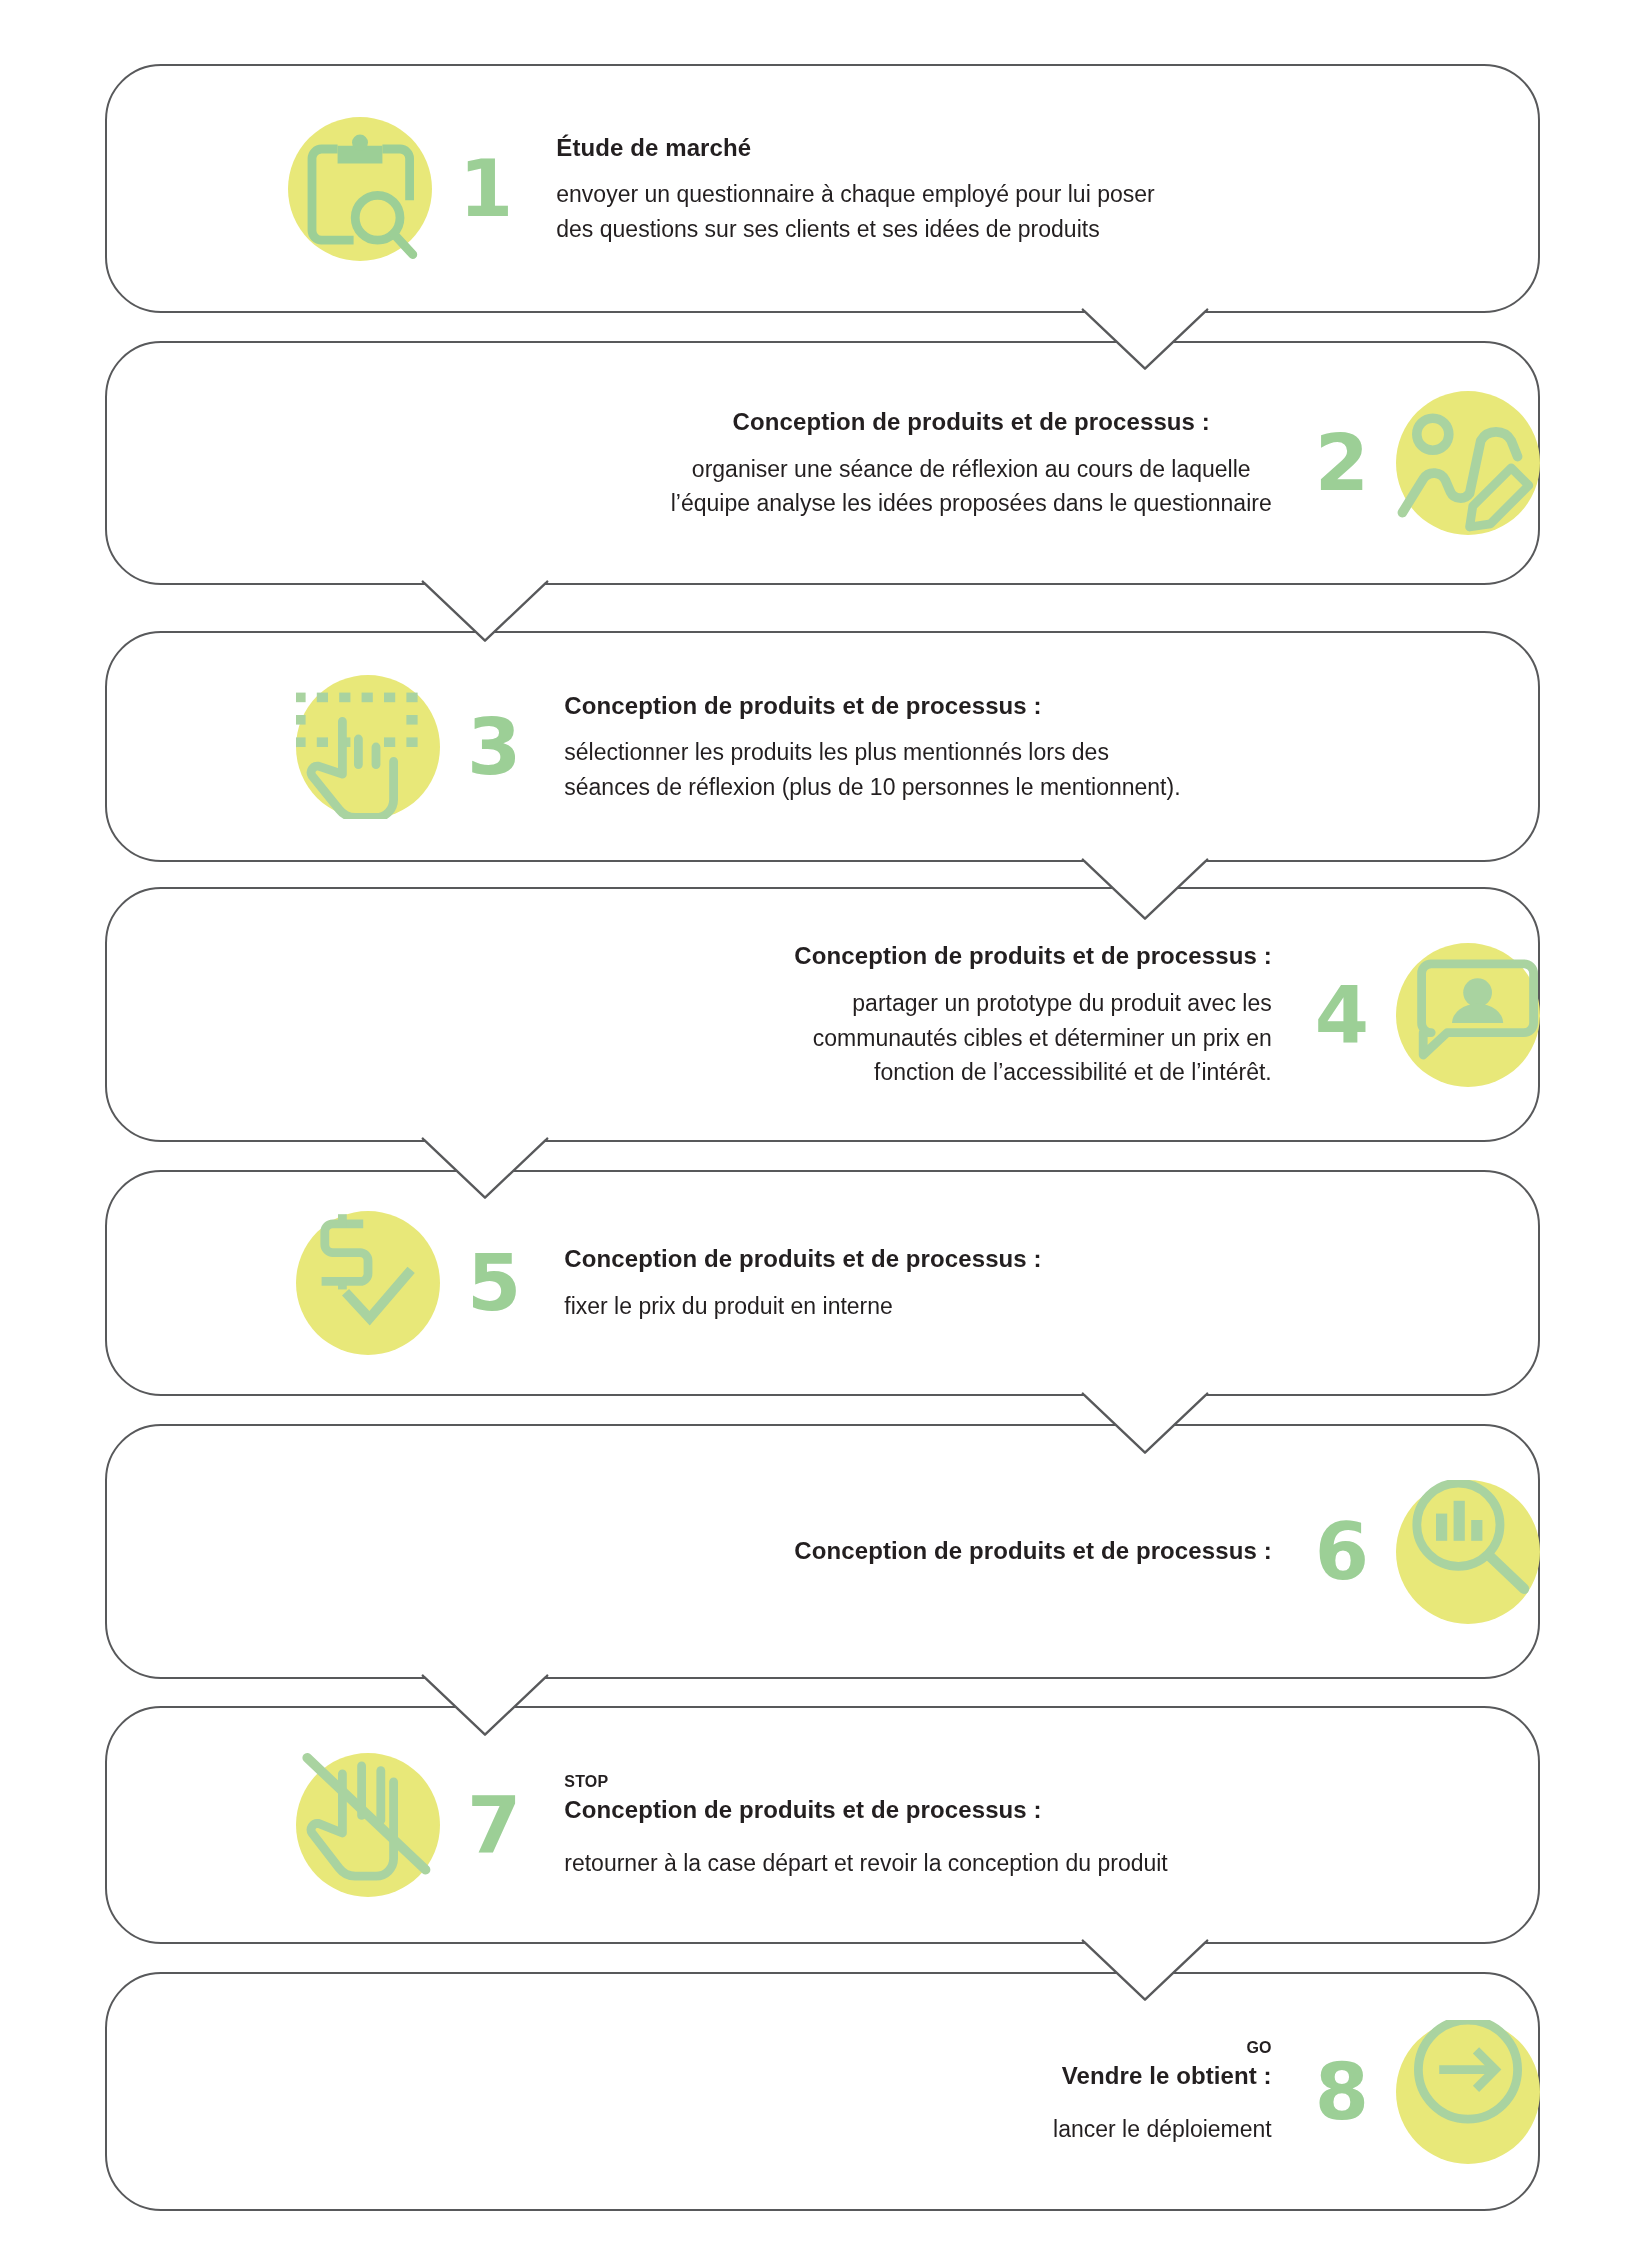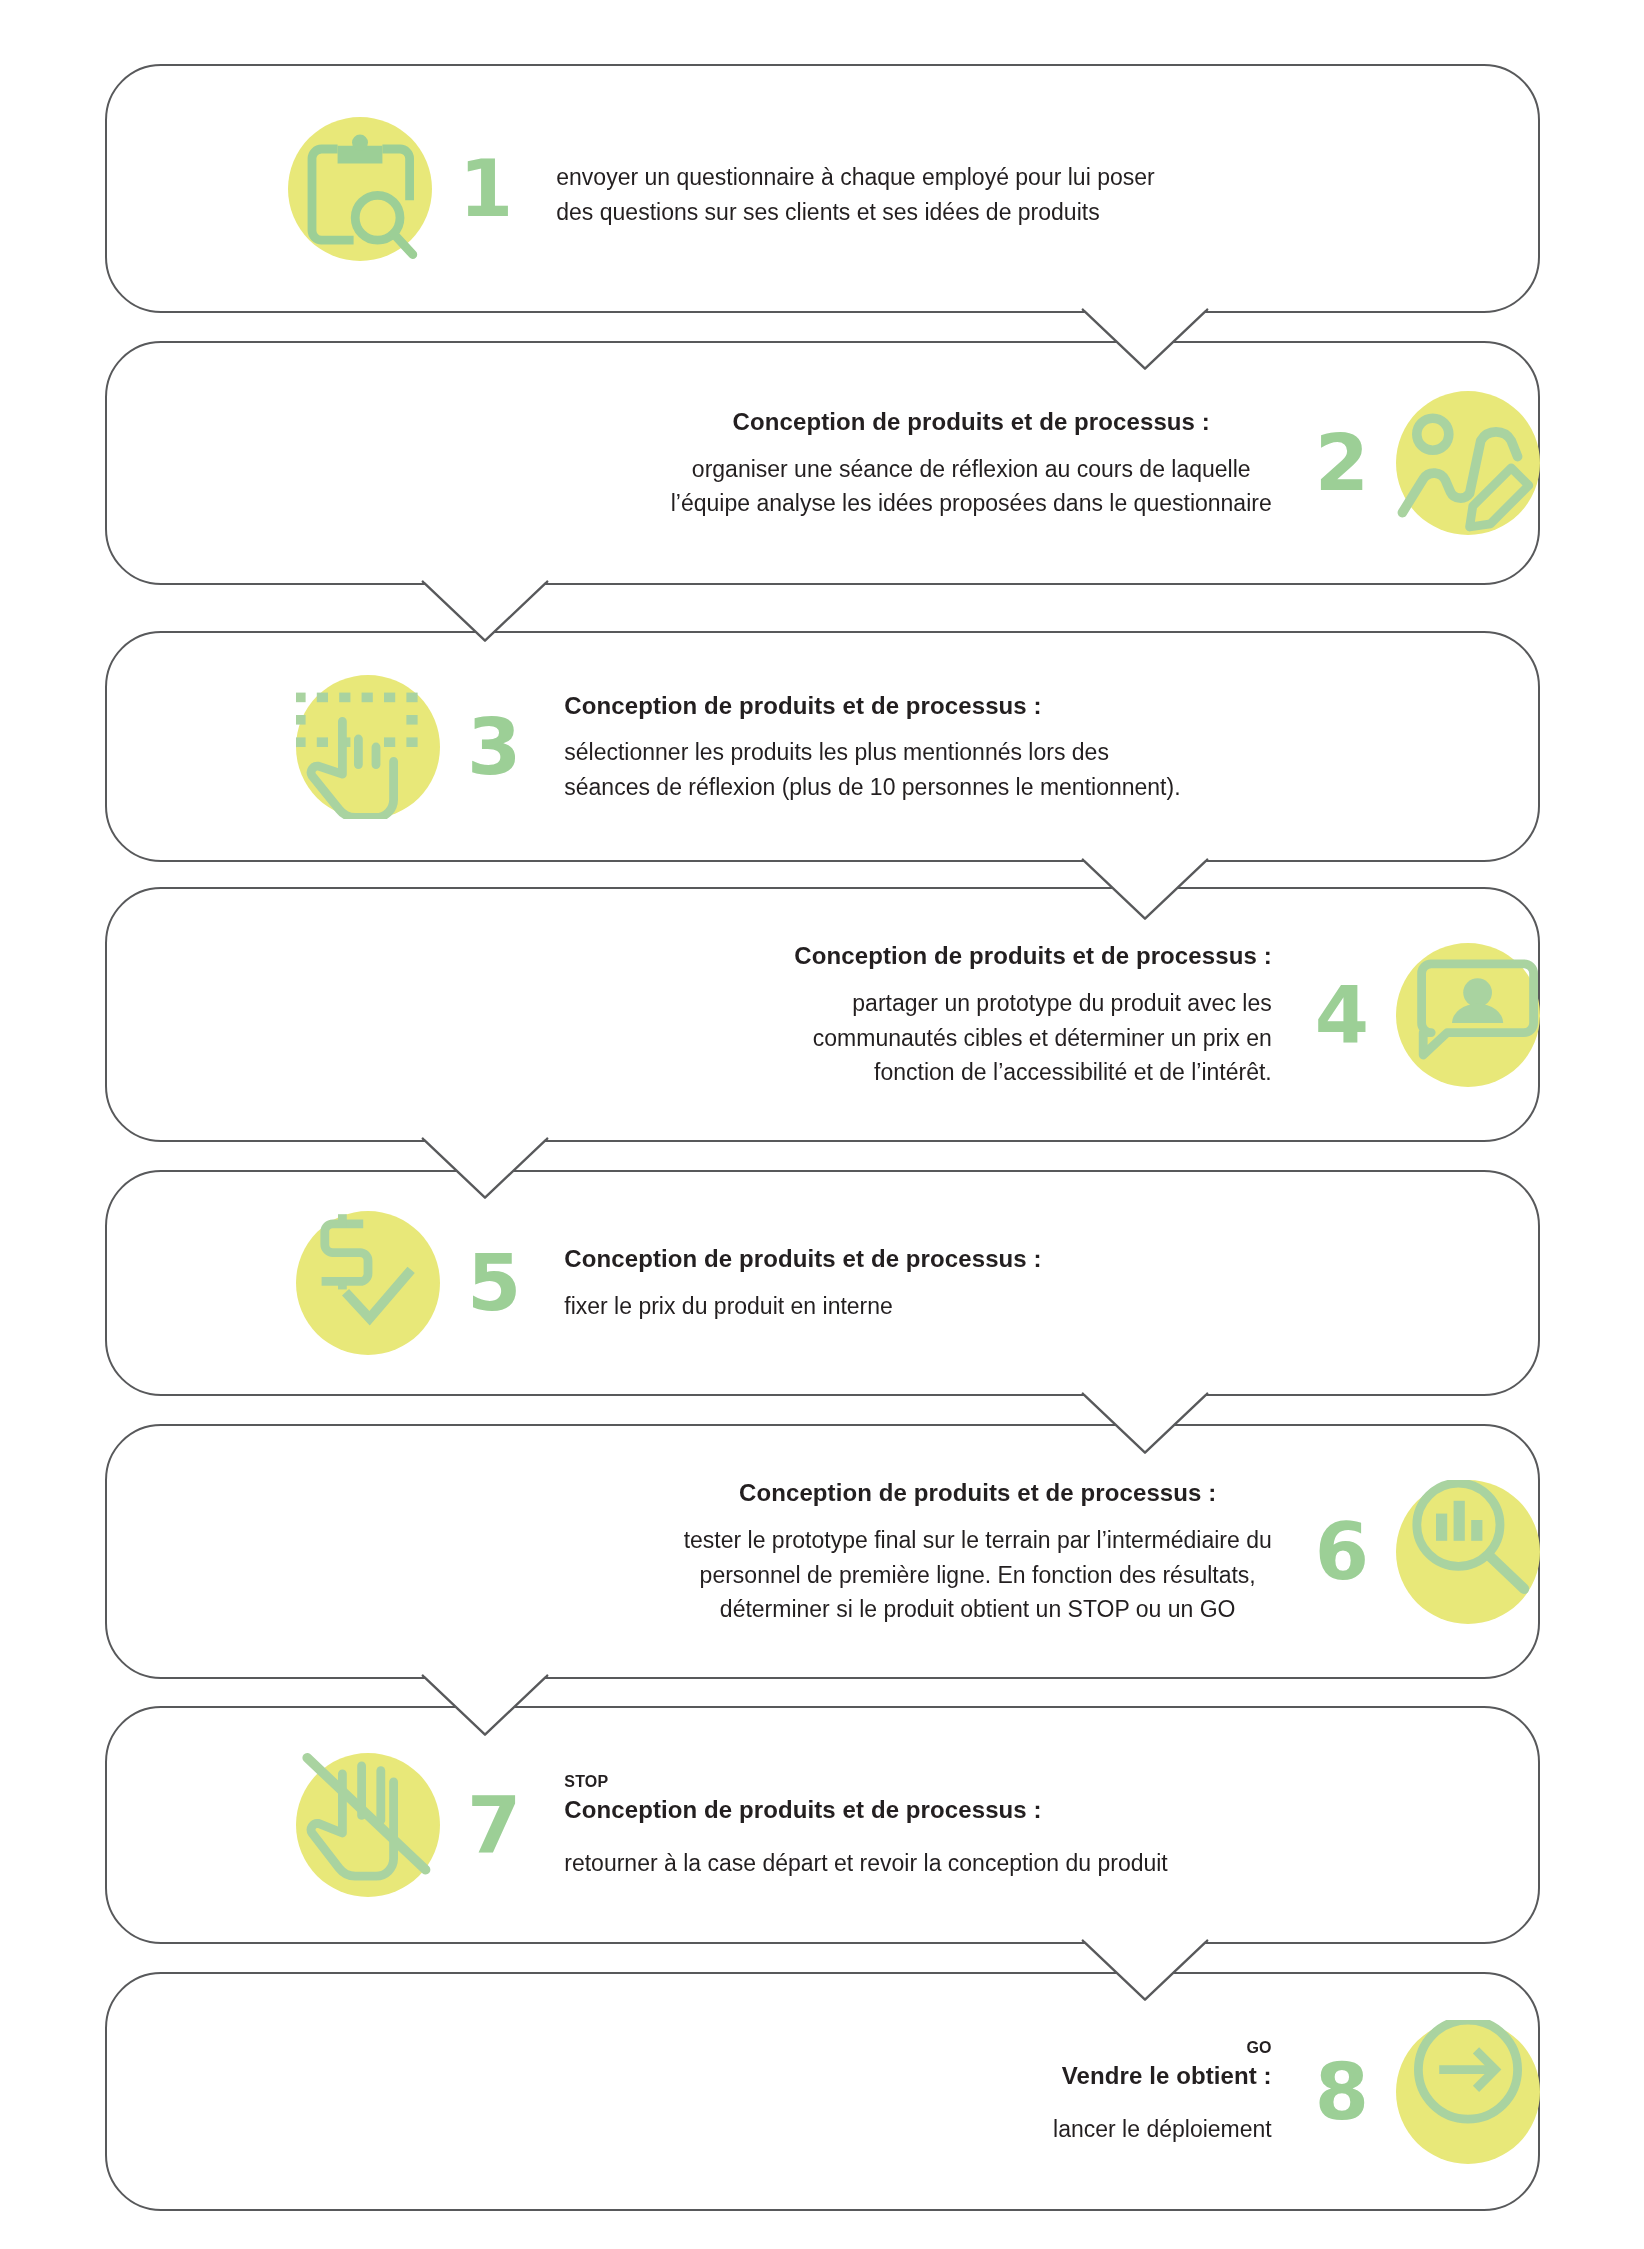--- a/index.html
+++ b/index.html
@@ -156,20 +156,21 @@
           <circle cx="90" cy="32" r="10" fill="#9ccf96"></circle>
           <path d="M62 40 h-20 a12 12 0 0 0 -12 12 v90 a12 12 0 0 0 12 12 h40" fill="none" stroke="#9ccf96" stroke-width="11" stroke-linecap="butt"></path>
           <path d="M118 40 h22 a12 12 0 0 1 12 12 v52" fill="none" stroke="#9ccf96" stroke-width="11" stroke-linecap="butt"></path>
           <circle cx="112" cy="126" r="28" fill="none" stroke="#9ccf96" stroke-width="11"></circle>
           <line x1="132" y1="146" x2="156" y2="172" stroke="#9ccf96" stroke-width="11" stroke-linecap="round"></line>
         </svg>
       </div>
       <div class="step-num">1</div>
     </div>
     <div class="text-block t-left">
+      <div class="title">Étude de marché</div>
       <div class="desc">envoyer un questionnaire à chaque employé pour lui poser
 des questions sur ses clients et ses idées de produits</div>
     </div>
   </div>
 
   <div class="card" style="left:105px; top:341px; width:1435px; height:244px;">
   </div>
   <svg class="tail-svg" style="left:421px; top:580px; width:128px; height:67px;" viewBox="0 0 160 84">
     <path d="M2,2 L80,76 L158,2" fill="#ffffff" stroke="#58595b" stroke-width="3" stroke-linejoin="round" stroke-linecap="round"></path>
     <rect x="4" y="-6" width="152" height="8" fill="#ffffff"></rect>
@@ -286,23 +287,20 @@
 
   <div class="card" style="left:105px; top:1424px; width:1435px; height:255px;">
   </div>
   <svg class="tail-svg" style="left:421px; top:1674px; width:128px; height:67px;" viewBox="0 0 160 84">
     <path d="M2,2 L80,76 L158,2" fill="#ffffff" stroke="#58595b" stroke-width="3" stroke-linejoin="round" stroke-linecap="round"></path>
     <rect x="4" y="-6" width="152" height="8" fill="#ffffff"></rect>
   </svg>
   <div class="card-inner icon-right" style="left:105px; top:1424px; width:1435px; height:255px; padding-right:128px;">
     <div class="text-block t-center">
       <div class="title">Conception de produits et de processus :</div>
-      <div class="desc">tester le prototype final sur le terrain par l’intermédiaire du
-personnel de première ligne. En fonction des résultats,
-déterminer si le produit obtient un STOP ou un GO</div>
     </div>
     <div class="icon-group">
       <div class="step-num">6</div>
       <div class="icon-wrap">
         <div class="icon-disc"></div>
         <svg class="icon-glyph" viewBox="0 0 180 180">
           <circle cx="78" cy="56" r="52" fill="none" stroke="#a9d3a0" stroke-width="11"></circle>
           <line x1="116" y1="94" x2="160" y2="136" stroke="#a9d3a0" stroke-width="13" stroke-linecap="round"></line>
           <g fill="#a9d3a0">
             <rect x="50" y="42" width="14" height="34"></rect>

